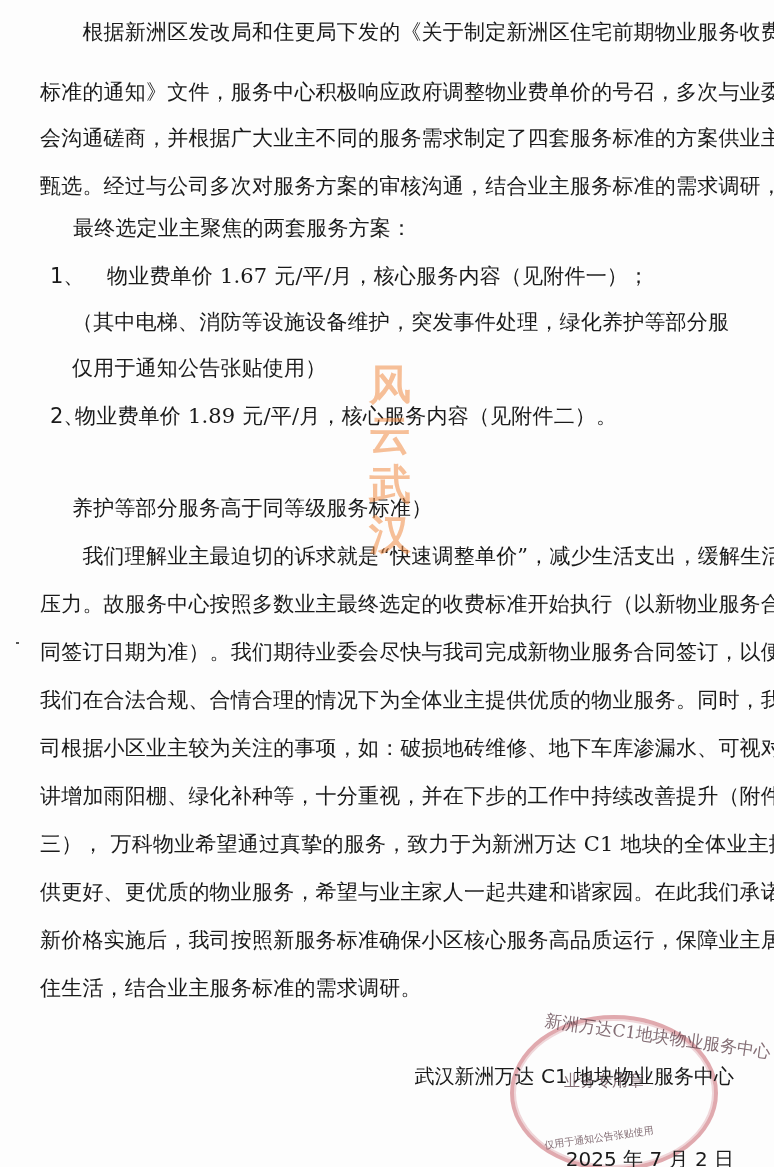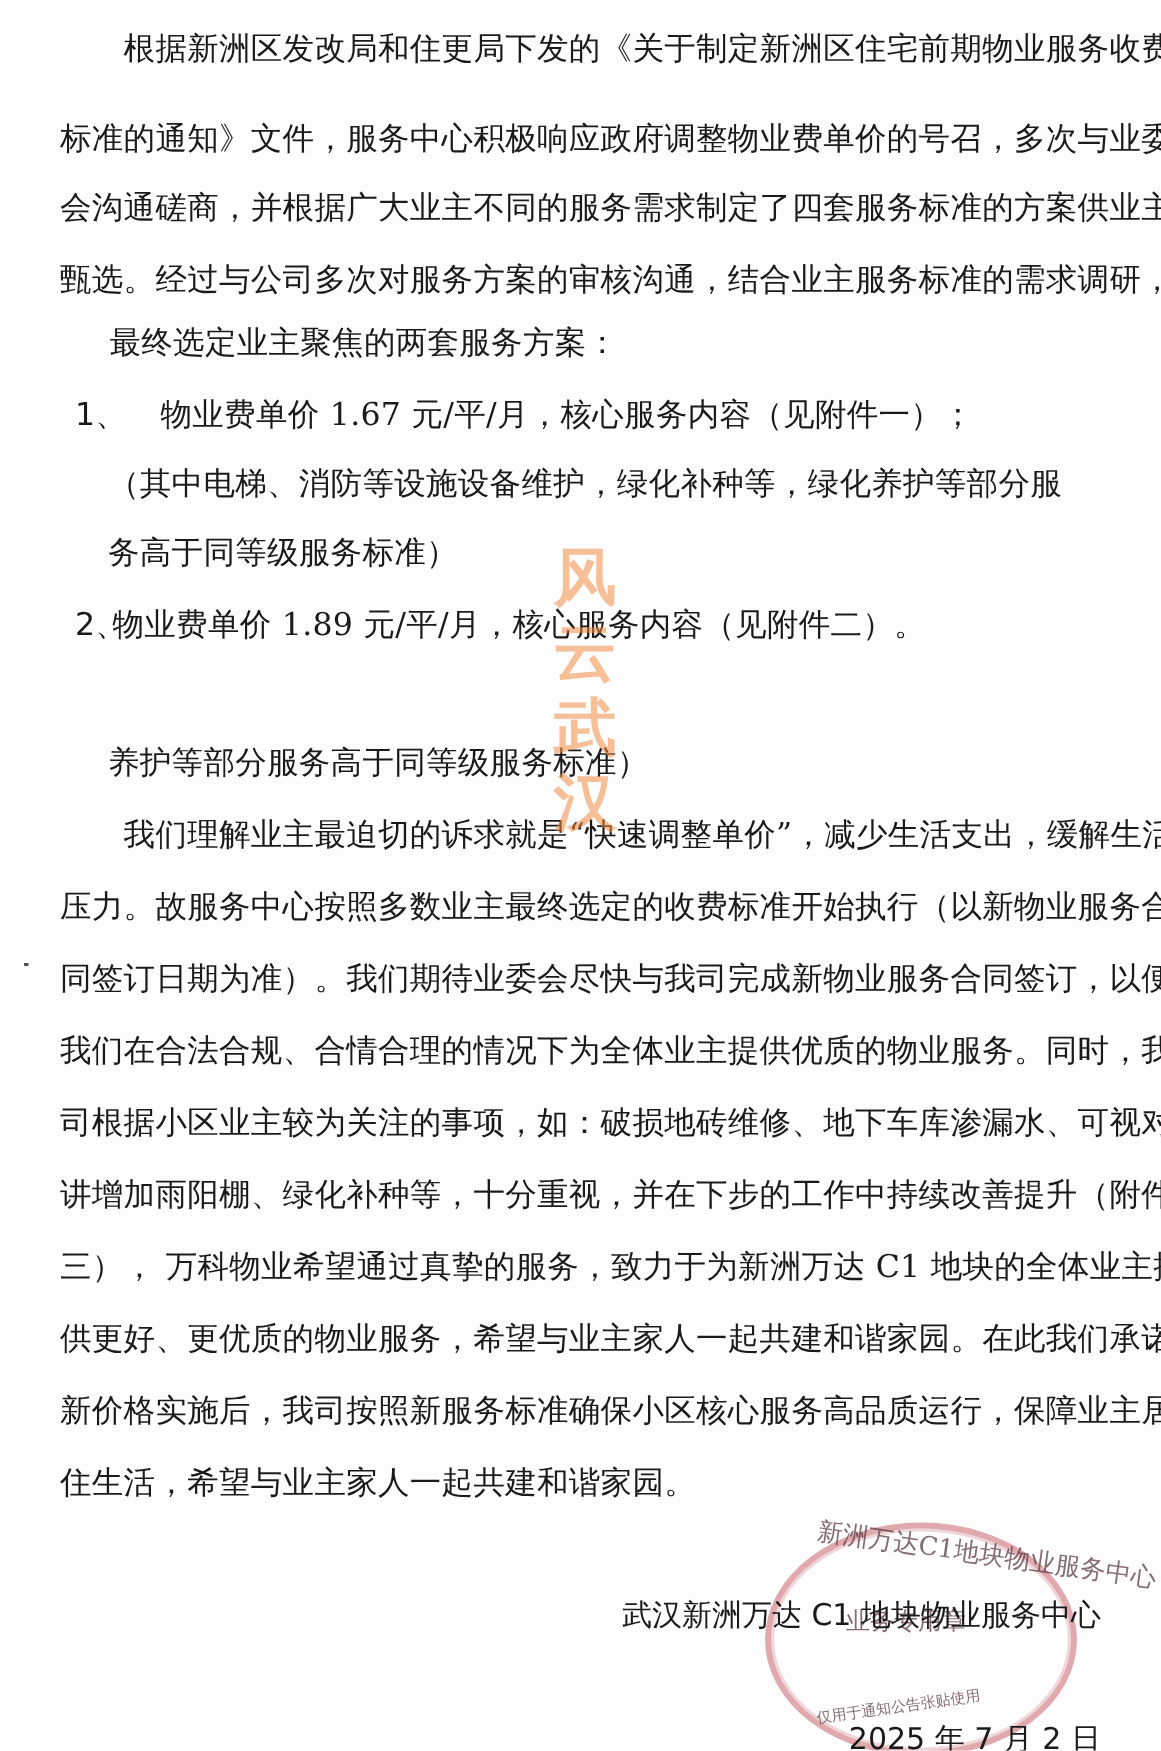--- a/index.html
+++ b/index.html
@@ -103,37 +103,37 @@
 <div class="page">
 
   <div class="line" style="top:18px;">　　根据新洲区发改局和住更局下发的《关于制定新洲区住宅前期物业服务收费</div>
   <div class="line" style="top:78px;">标准的通知》文件，服务中心积极响应政府调整物业费单价的号召，多次与业委</div>
   <div class="line" style="top:124px;">会沟通磋商，并根据广大业主不同的服务需求制定了四套服务标准的方案供业主</div>
   <div class="line" style="top:172px;">甄选。经过与公司多次对服务方案的审核沟通，结合业主服务标准的需求调研，</div>
   <div class="line" style="top:214px;margin-left:33px;">最终选定业主聚焦的两套服务方案：</div>
 
   <div class="line sans" style="left:50px; top:262px;">1、</div>
   <div class="line" style="left:75px; top:262px;margin-left:32px;">物业费单价 1.67 元/平/月，核心服务内容（见附件一）；</div>
-  <div class="line" style="left:72px; top:308px;">（其中电梯、消防等设施设备维护，绿化补种等，绿化养护等部分服</div>
-  <div class="line" style="left:72px; top:354px;">务高于同等级服务标准）</div>
+  <div class="line" style="left:72px; top:308px;">（其中电梯、消防等设施设备维护，突发事件处理，绿化养护等部分服</div>
+  <div class="line" style="left:72px; top:354px;">仅用于通知公告张贴使用）</div>
 
   <div class="line sans" style="left:50px; top:402px;">2、</div>
   <div class="line" style="left:75px; top:402px;">物业费单价 1.89 元/平/月，核心服务内容（见附件二）。</div>
   <div class="line" style="left:72px; top:494px;">养护等部分服务高于同等级服务标准）</div>
 
   <div class="line" style="top:542px;">　　我们理解业主最迫切的诉求就是“快速调整单价”，减少生活支出，缓解生活</div>
   <div class="line" style="top:590px;">压力。故服务中心按照多数业主最终选定的收费标准开始执行（以新物业服务合</div>
   <div class="line" style="top:638px;">同签订日期为准）。我们期待业委会尽快与我司完成新物业服务合同签订，以便</div>
   <div class="line" style="top:686px;">我们在合法合规、合情合理的情况下为全体业主提供优质的物业服务。同时，我</div>
   <div class="line" style="top:734px;">司根据小区业主较为关注的事项，如：破损地砖维修、地下车库渗漏水、可视对</div>
   <div class="line" style="top:782px;">讲增加雨阳棚、绿化补种等，十分重视，并在下步的工作中持续改善提升（附件</div>
   <div class="line" style="top:830px;">三），  万科物业希望通过真挚的服务，致力于为新洲万达 C1 地块的全体业主提</div>
   <div class="line" style="top:878px;">供更好、更优质的物业服务，希望与业主家人一起共建和谐家园。在此我们承诺，</div>
   <div class="line" style="top:926px;">新价格实施后，我司按照新服务标准确保小区核心服务高品质运行，保障业主居</div>
-  <div class="line" style="top:974px;">住生活，希望与业主家人一起共建和谐家园。</div>
+  <div class="line" style="top:974px;">住生活，结合业主服务标准的需求调研。</div>
 
   <div class="dot" style="left:16px; top:642px;"></div>
   <div class="dot" style="left:736px; top:846px;"></div>
 
   <div class="watermark">
     <span>风</span>
     <span>云</span>
     <span>武</span>
     <span>汉</span>
   </div>

